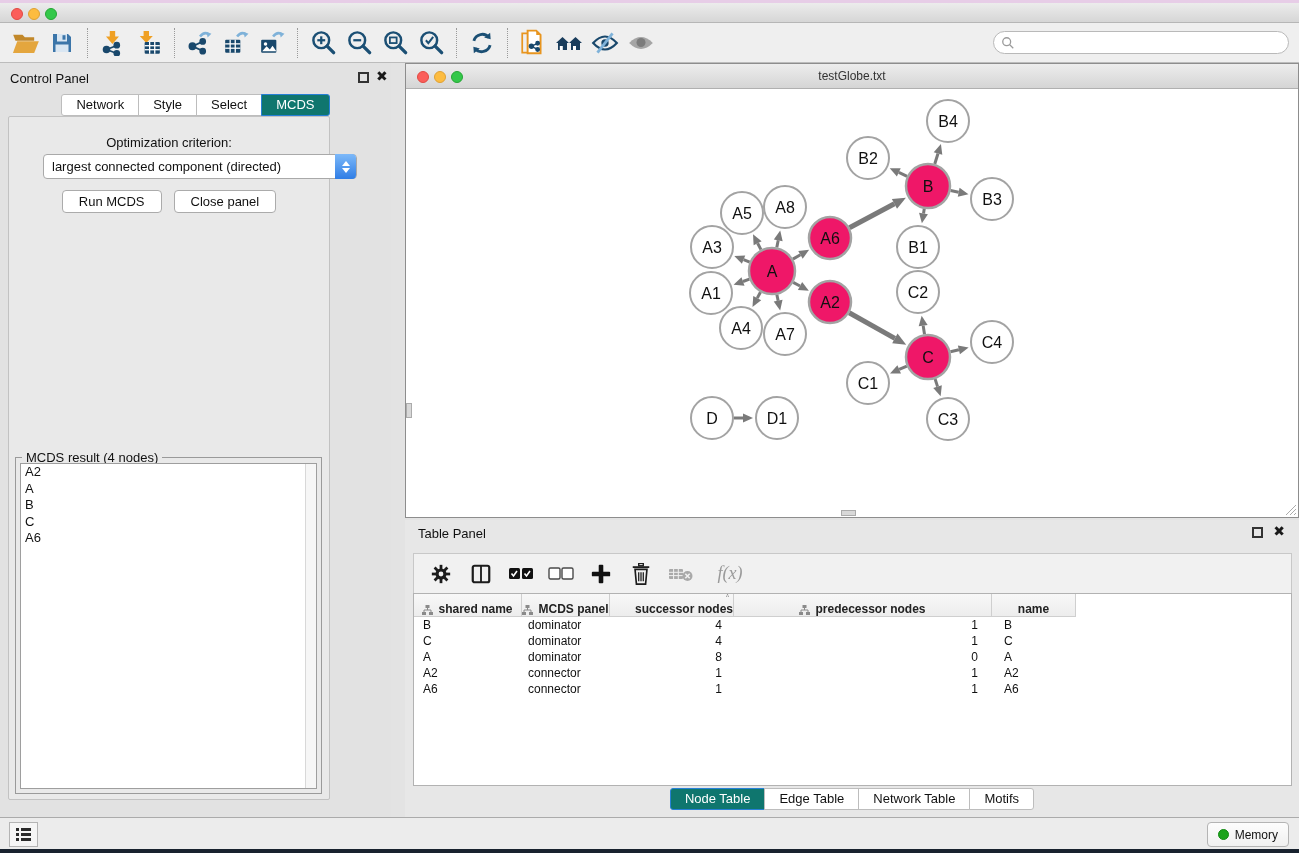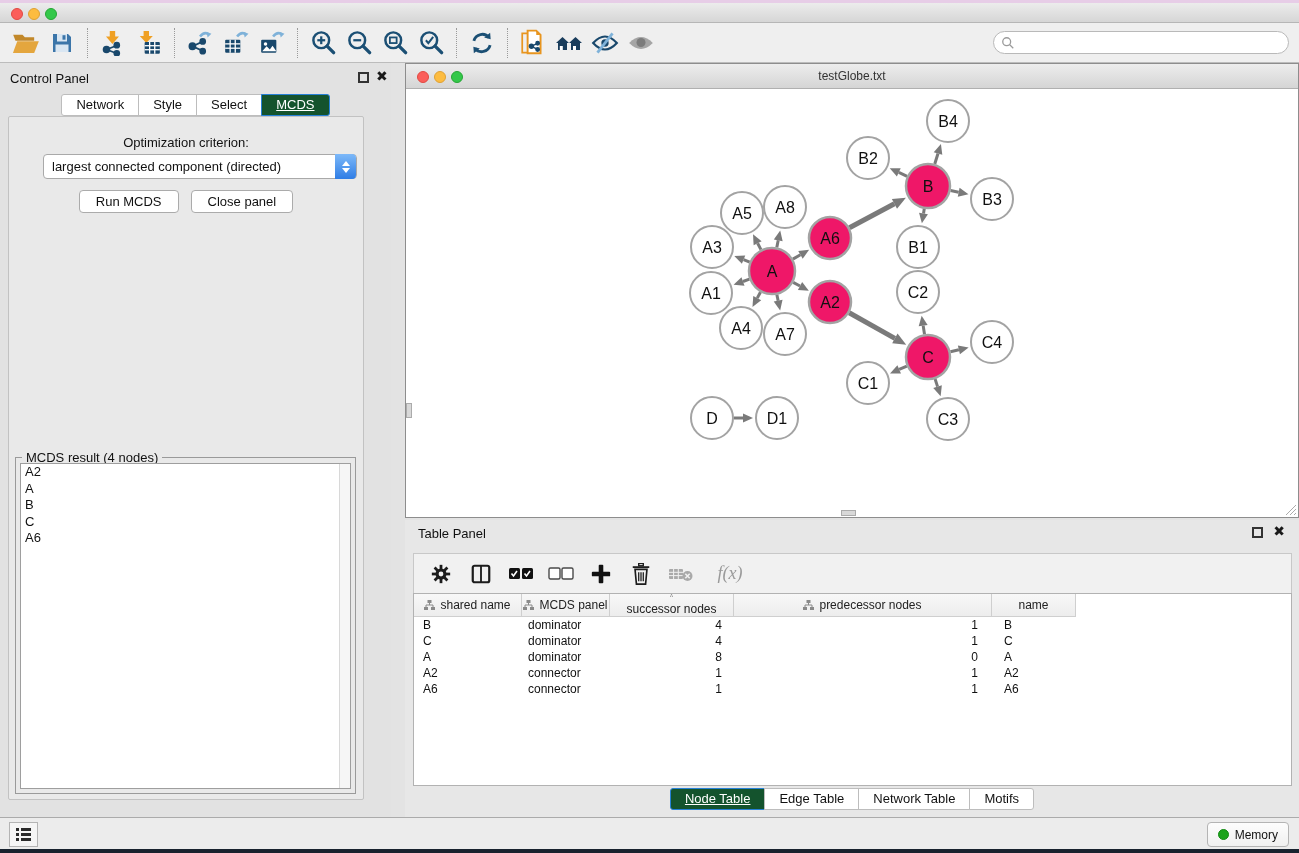--- a/index.html
+++ b/index.html
@@ -27,22 +27,22 @@
   
   .control-panel { position:absolute; left:0; top:63px; width:391px; height:754px; background:#e2e2e2; }
   .cp-header { position:absolute; left:10px; top:8px; font-size:13px; color:#111; }
   .panel-float { position:absolute; top:9px; width:11px; height:11px; border:2px solid #333; }
   .panel-close { position:absolute; top:5px; font-size:14px; font-weight:bold; color:#1a1a1a; }
   .cp-tabs { position:absolute; left:0; top:31px; width:100%; display:flex; justify-content:center; }
   .tabbtn { height:22px; line-height:20px; font-size:13px; padding:0 14px; background:#fff;
     border:1px solid #bdbdbd; margin-left:-1px; color:#111; }
   .tabbtn:first-child { border-radius:3px 0 0 3px; margin-left:0; }
   .tabbtn:last-child { border-radius:0 3px 3px 0; }
-  .tabbtn.sel { background:#14532d; border-color:#2680d6; color:#fff;text-decoration:underline; }
-  .cp-content { position:absolute; left:8px; top:53px; width:356px; height:684px;
+  .tabbtn.sel { background:#0f766e; border-color:#2680d6; color:#fff; }
+  .cp-content { position:absolute; left:8px; top:53px; width:322px; height:684px;
     background:#e9e9e9; border:1px solid #c2c2c2; border-radius:2px; }
   .opt-label { position:absolute; left:0; right:0; top:18px; text-align:center; font-size:13px; color:#111; }
   .dropdown { position:absolute; left:34px; top:37px; width:314px; height:25px; background:#fff;
     border:1px solid #a9a9a9; border-radius:4px; font-size:13px; color:#111;
     display:flex; align-items:center; padding-left:8px; }
   .dd-stepper { position:absolute; right:0; top:-1px; width:21px; height:25px; border-radius:0 4px 4px 0;
     background:linear-gradient(#7db9f9,#2f7de5); display:flex; flex-direction:column;
     align-items:center; justify-content:center; gap:2px; }
   .dd-up { width:0; height:0; border-left:4px solid transparent; border-right:4px solid transparent; border-bottom:5px solid #fff; }
   .dd-down { width:0; height:0; border-left:4px solid transparent; border-right:4px solid transparent; border-top:5px solid #fff; }
@@ -71,21 +71,21 @@
   
   .table-panel { position:absolute; left:405px; top:520px; width:894px; height:297px; background:#e7e7e7; }
   .tp-header { position:absolute; left:13px; top:6px; font-size:13px; color:#111; }
   .tp-toolbar { position:absolute; left:8px; right:7px; top:33px; height:40px; background:#f1f1f1;
     border:1px solid #c8c8c8; border-bottom:none; display:flex; align-items:center; padding-left:14px; gap:14px; }
   .tpt-btn { width:26px; height:26px; display:flex; align-items:center; justify-content:center; }
   .fx-label { font-size:18px; font-style:italic; font-family:"Liberation Serif","DejaVu Serif",serif; color:#9a9a9a; }
   .tp-table { position:absolute; left:8px; right:7px; top:73px; bottom:31px; background:#fff; border:1px solid #b2b2b2; overflow:hidden; }
   .thead { display:flex; height:23px; background:linear-gradient(#f8f8f8,#ececec); }
   .th { border-right:1px solid #cfcfcf; border-bottom:1px solid #cfcfcf; display:flex;
-    align-items:center; justify-content:center; gap:5px; font-size:12px; color:#222; }
+    align-items:flex-end; justify-content:center; gap:5px; font-size:12px; color:#222;font-weight:bold; }
   .th.noborder { border-right:none; border-bottom:none; background:#fff; }
   .trow { display:flex; height:16px; align-items:center; }
   .td { font-size:12px; color:#111; white-space:nowrap; overflow:hidden; }
   .tp-tabs { position:absolute; left:0; right:0; top:268px; display:flex; justify-content:center; }
 
   
   .status-bar { position:absolute; left:0; top:817px; width:100%; height:32px; background:#ececec; border-top:1px solid #ababab; }
   .list-btn { position:absolute; left:9px; top:4px; width:29px; height:25px; background:#f5f5f5;
     border:1px solid #b4b4b4; display:flex; align-items:center; justify-content:center; }
   .memory-btn { position:absolute; right:10px; top:4px; height:25px; background:linear-gradient(#fdfdfd,#f0f0f0);

